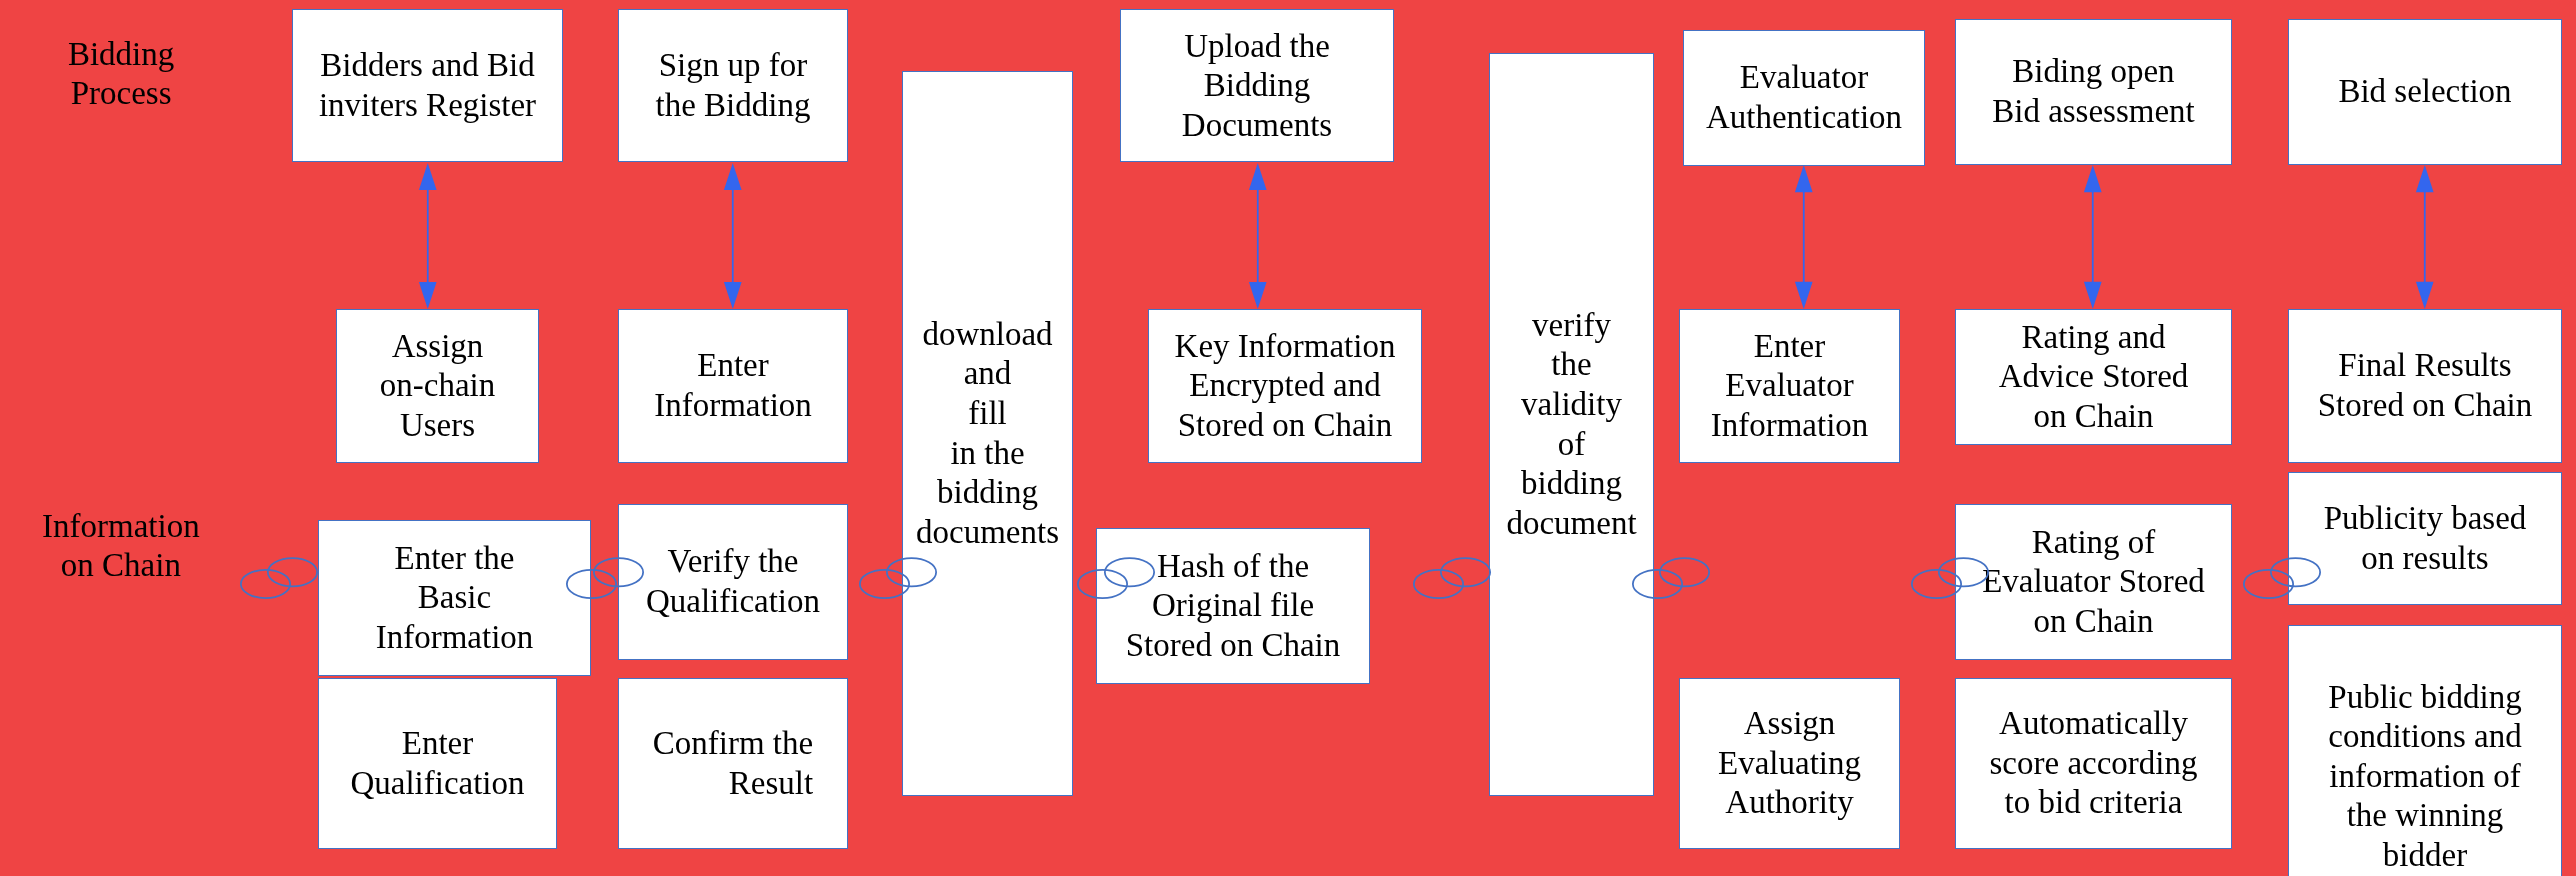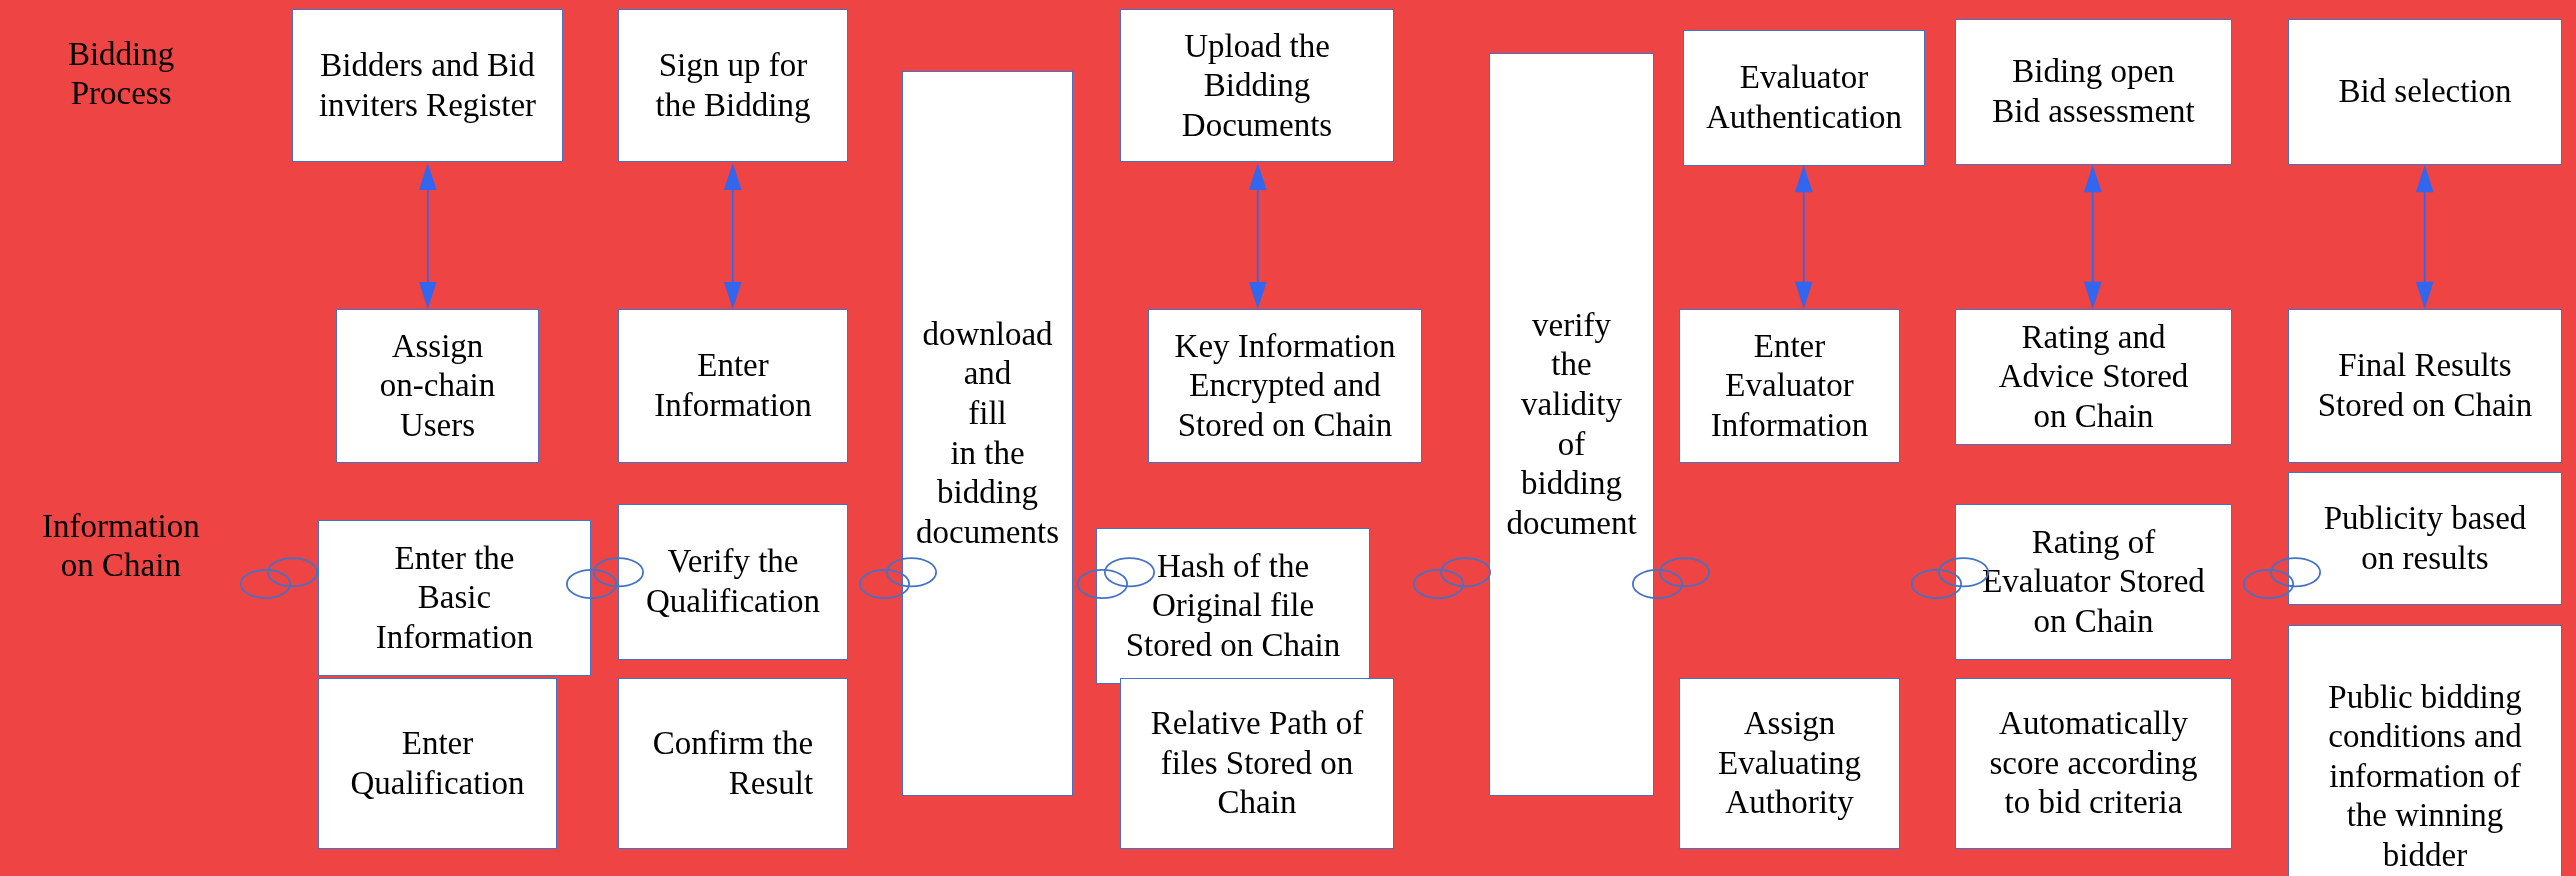--- a/index.html
+++ b/index.html
@@ -117,23 +117,20 @@
   </svg>
 
   <div class="node" style="left:1148px; top:309px; width:274px; height:154px;">Key Information
 Encrypted and
 Stored on Chain</div>
 
   <div class="node" style="left:1096px; top:504px; width:274px; height:156px;margin-top:24px;">Hash of the
 Original file
 Stored on Chain</div>
 
-  <div class="node" style="left:1120px; top:678px; width:274px; height:171px;">Relative Path of
-files Stored on
-Chain</div>
 
   <div class="node tall-text-mid" style="left:1489px; top:53px; width:165px; height:743px;">verify
 the
 validity
 of
 bidding
 document</div>
 
   <div class="node" style="left:1683px; top:29.5px; width:242px; height:136px;">Evaluator
 Authentication</div>

